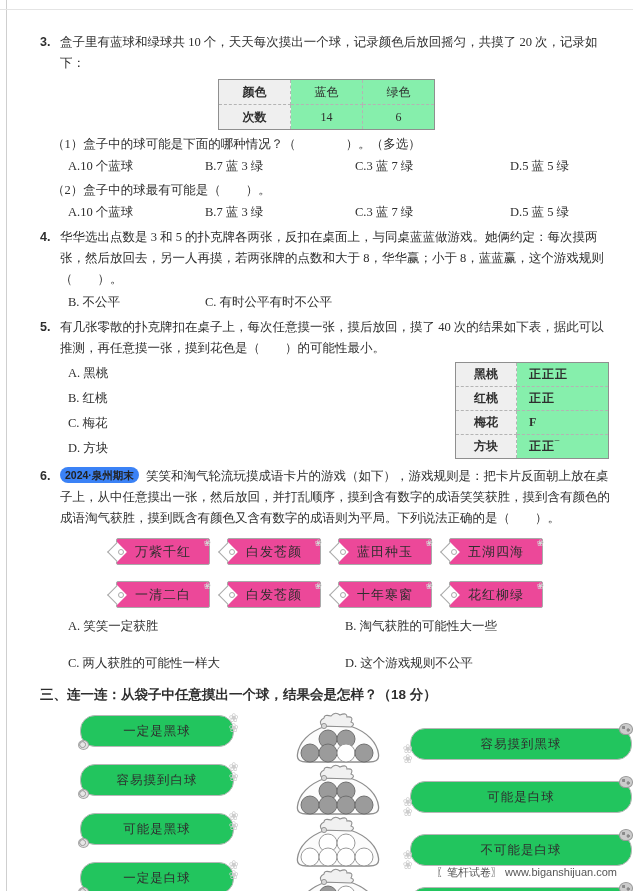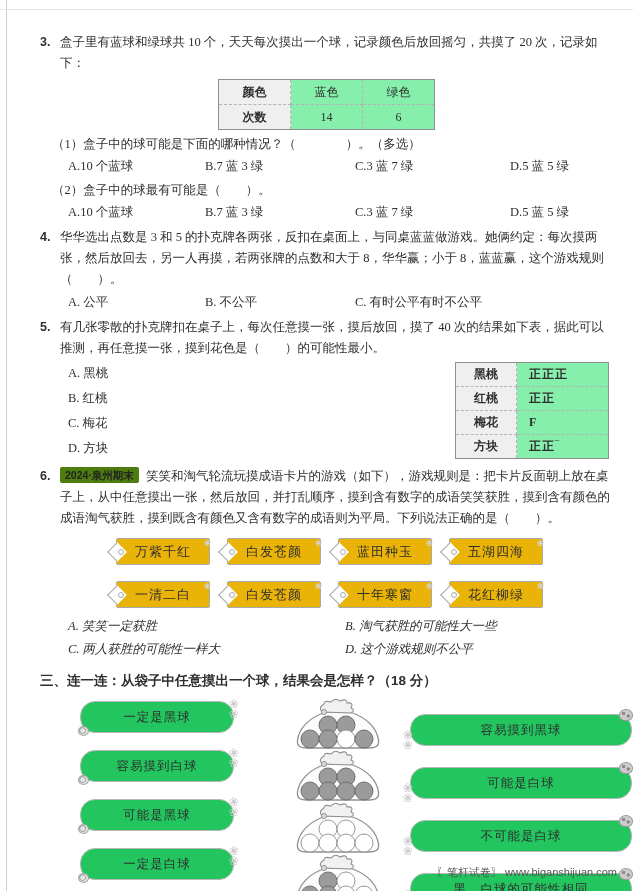--- a/index.html
+++ b/index.html
@@ -16,43 +16,43 @@
   body::after{content:"";position:absolute;left:0;right:0;top:9px;height:1px;background:#e4e4e4;}
   .page{position:relative;padding:32px 20px 0 40px;font-size:12.5px;line-height:21px;}
 
   .question{position:relative;padding-left:20px;margin:0 0 2px 0;}
   .qnum{position:absolute;left:0;top:0;font-family:"Liberation Sans","DejaVu Sans",sans-serif;font-weight:bold;}
   .subq{padding-left:12px;margin:1px 0;}
 
   .opt-grid{display:grid;margin:1px 0 3px 28px;}
   .g4{grid-template-columns:137px 150px 155px auto;}
   .g3{grid-template-columns:137px 150px auto;}
-  .g2{grid-template-columns:277px auto;row-gap:2px;font-style:italic;}
+  .g2{grid-template-columns:277px auto;row-gap:16px;}
 
   table{border-collapse:collapse;background:#86efac;}
   .tbl{border:1.4px solid #8f8f8f;margin:5px auto 4px auto;}
   .tbl td{border:1px dashed #b4b4b4;text-align:center;font-size:12px;}
   .q3t td{width:69px;height:22px;}
   .hdr{background:#efefef;font-weight:bold;font-family:"Liberation Sans","DejaVu Sans",sans-serif;}
 
   .q5-body{position:relative;}
   .q5-opts{margin:2px 0 2px 28px;width:300px;}
   .q5-opts div{height:25px;line-height:25px;}
   .q5-table{position:absolute;right:4px;top:40px;}
   .q5t td{height:19.5px;}
   .q5t td:first-child{width:58px;}
   .q5t td:last-child{width:78px;text-align:left;padding-left:12px;font-weight:600;letter-spacing:1px;}
 
-  .badge{display:inline-block;background:#4d7c0f;border-radius:2px;padding:0 5px;margin-right:4px;
+  .badge{display:inline-block;background:#3b82f6;border-radius:8px;padding:0 5px;margin-right:4px;
     font-family:"Liberation Sans","DejaVu Sans",sans-serif;font-weight:bold;font-size:10.5px;color:#222;line-height:16px;vertical-align:1px;}
 
   .cards{display:flex;justify-content:center;gap:17px;margin:9px 0 0 6px;}
   .cards.row2{margin-top:16px;margin-bottom:8px;}
   .tag{position:relative;display:flex;align-items:center;justify-content:center;
-    width:92px;height:25px;border:1.2px solid #a9a9a9;border-radius:2px;background:#eab308;
+    width:92px;height:25px;border:1.2px solid #a9a9a9;border-radius:2px;background:#ec4899;
     font-size:13px;letter-spacing:1px;}
   .tag::before{content:"";position:absolute;left:-7.5px;top:50%;width:13px;height:13px;background:#fff;
     border-left:1.2px solid #a9a9a9;border-bottom:1.2px solid #a9a9a9;transform:translateY(-50%) rotate(45deg);}
   .tag::after{content:"";position:absolute;left:1px;top:50%;transform:translateY(-50%);
     width:4px;height:4px;border:1px solid #a9a9a9;border-radius:50%;background:#fff;}
   .tag-deco{position:absolute;right:-3px;top:-6px;color:#d4d4d4;font-size:9px;
     font-family:"DejaVu Sans",sans-serif;}
   .tag-deco::before{content:"❀";}
 
   .sec-title{font-family:"Liberation Sans","DejaVu Sans",sans-serif;font-weight:bold;font-size:13.5px;margin:10px 0 6px 0;}
@@ -122,21 +122,20 @@
     <div>B.7 蓝 3 绿</div>
     <div>C.3 蓝 7 绿</div>
     <div>D.5 蓝 5 绿</div>
   </div>
 
   <div class="question" style="margin-top:4px;">
     <span class="qnum">4.</span>
     <span>华华选出点数是 3 和 5 的扑克牌各两张，反扣在桌面上，与同桌蓝蓝做游戏。她俩约定：每次摸两张，然后放回去，另一人再摸，若两张牌的点数和大于 8，华华赢；小于 8，蓝蓝赢，这个游戏规则（　　）。</span>
   </div>
   <div class="opt-grid g3">
-    <div>A. 公平</div>
     <div>B. 不公平</div>
     <div>C. 有时公平有时不公平</div>
   </div>
 
   <div class="q5-body">
     <div class="question" style="margin-top:4px;">
       <span class="qnum">5.</span>
       <span>有几张零散的扑克牌扣在桌子上，每次任意摸一张，摸后放回，摸了 40 次的结果如下表，据此可以推测，再任意摸一张，摸到花色是（　　）的可能性最小。</span>
     </div>
     <div class="q5-opts">

